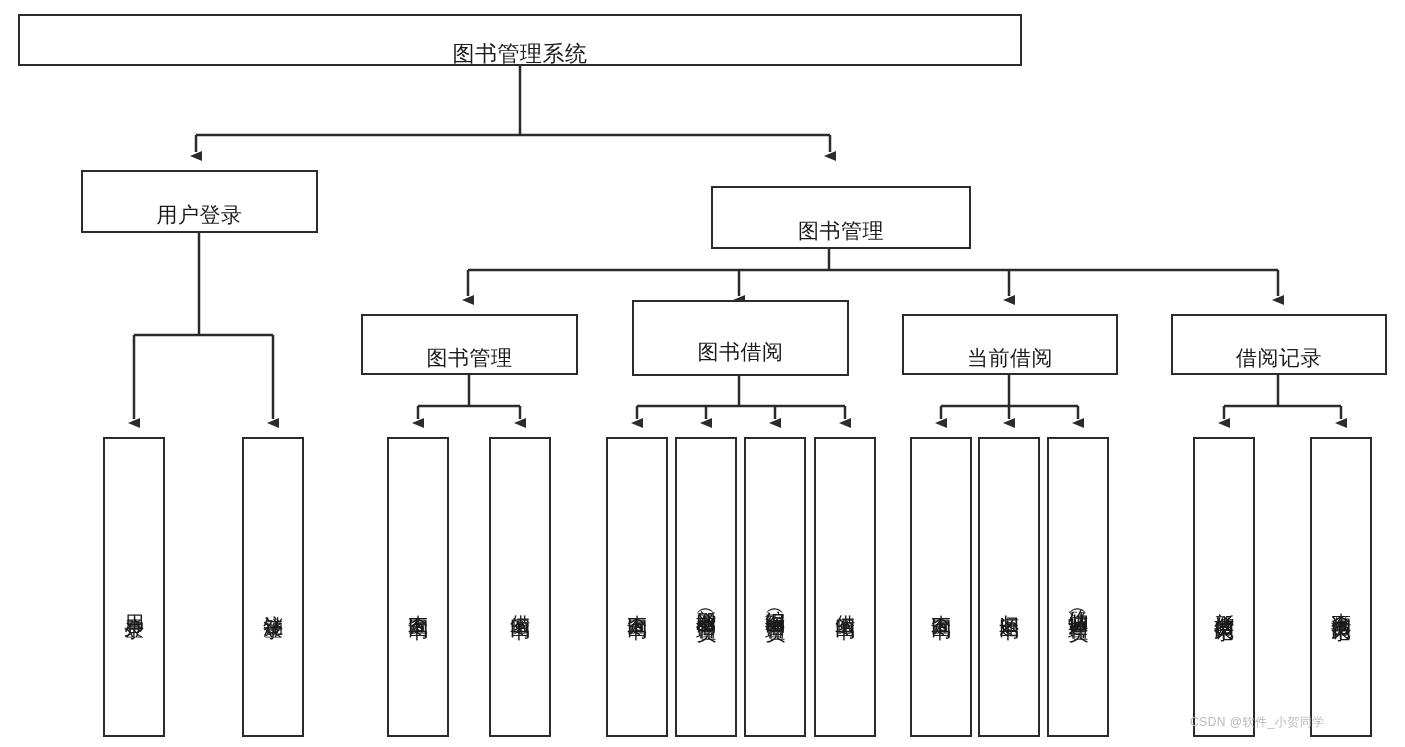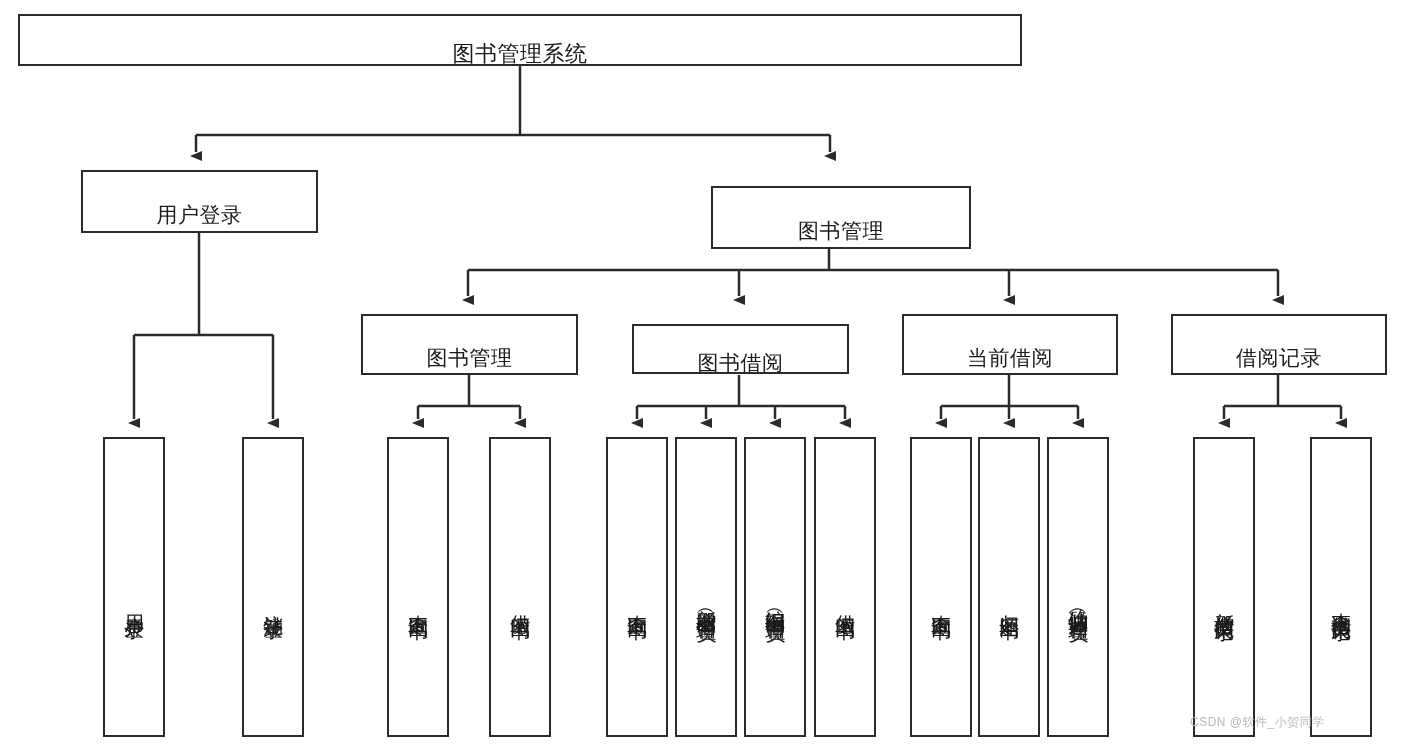--- a/index.html
+++ b/index.html
@@ -143,21 +143,21 @@
   <div class="node-box" style="left:81px; top:170px; width:237px; height:63px;">
     <span class="node-label">用户登录</span>
   </div>
   <div class="node-box" style="left:711px; top:186px; width:260px; height:63px;">
     <span class="node-label">图书管理</span>
   </div>
 
   <div class="node-box" style="left:361px; top:314px; width:217px; height:61px;">
     <span class="node-label">图书管理</span>
   </div>
-  <div class="node-box" style="left:632px; top:324px; width:217px; height:50px;">
+  <div class="node-box" style="left:632px; top:300px; width:217px; height:76px;">
     <span class="node-label">图书借阅</span>
   </div>
   <div class="node-box" style="left:1171px; top:314px; width:216px; height:61px;">
     <span class="node-label">借阅记录</span>
   </div>
   <div class="node-box" style="left:902px; top:314px; width:216px; height:61px;">
     <span class="node-label">当前借阅</span>
   </div>
 
   <div class="node-box vertical" style="left:103px; top:437px; width:62px; height:300px;">

